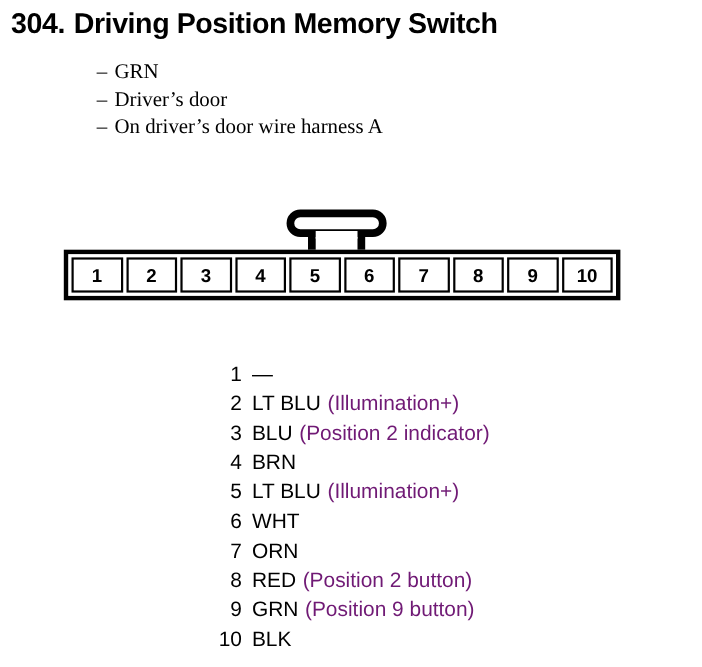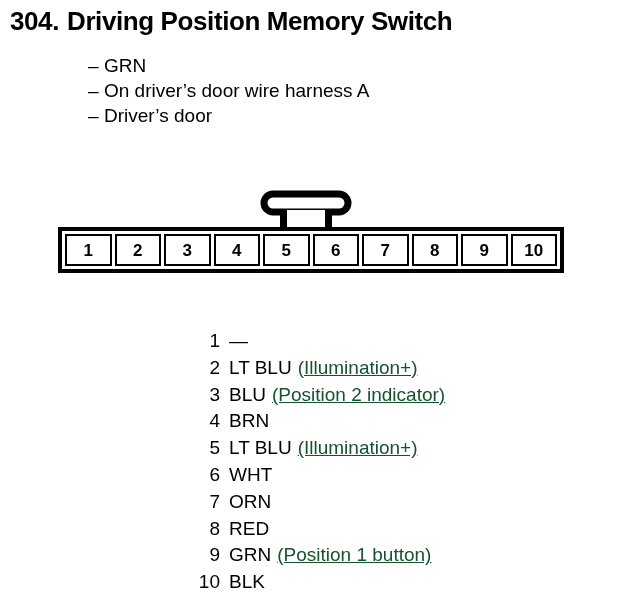--- a/index.html
+++ b/index.html
@@ -45,20 +45,21 @@
     position: absolute;
     left: 88px;
     top: 53px;
     width: 500px;
   }
   .subtitle-item {
     font-size: 19px;
     line-height: 25px;
     white-space: nowrap;
     color: #000000;
+    font-family: Liberation Serif, serif;
   }
   .subtitle-dash {
     display: inline-block;
     width: 16px;
   }
 
   
   #connector-diagram {
     position: absolute;
     left: 58px;
@@ -127,45 +128,44 @@
     text-align: right;
     color: #000000;
     flex: 0 0 auto;
   }
   .pin-row .pin-wire {
     margin-left: 9px;
     color: #000000;
   }
   .pin-row .pin-desc {
     margin-left: 6px;
-    color: #14532d;
-    text-decoration: underline;
+    color: #701a75;
   }
   .pin-row .pin-desc:empty {
     margin-left: 0;
   }
 </style>
 </head>
 <body>
 
 <div id="header-block">
   <div id="page-title">
     <span class="title-number">304.</span><span class="title-text">Driving Position Memory Switch</span>
   </div>
 </div>
 
 <div id="subtitle-list">
   <div class="subtitle-item">
     <span class="subtitle-dash">–</span><span>GRN</span>
   </div>
   <div class="subtitle-item">
+    <span class="subtitle-dash">–</span><span>Driver’s door</span>
+  </div>
+  <div class="subtitle-item">
     <span class="subtitle-dash">–</span><span>On driver’s door wire harness A</span>
-  </div>
-  <div class="subtitle-item">
-    <span class="subtitle-dash">–</span><span>Driver’s door</span>
   </div>
 </div>
 
 <div id="connector-diagram">
 
   <div id="connector-latch">
     <svg width="92" height="40" viewBox="0 0 92 40" xmlns="http://www.w3.org/2000/svg">
 
       <rect x="4" y="4" width="84" height="18" rx="9" ry="9" fill="#ffffff" stroke="#000000" stroke-width="7"></rect>
 
@@ -227,26 +227,27 @@
   </div>
 
   <div class="pin-row">
     <span class="pin-number">7</span>
     <span class="pin-wire">ORN</span>
   </div>
 
   <div class="pin-row">
     <span class="pin-number">8</span>
     <span class="pin-wire">RED</span>
+    <span class="pin-desc">(Position 2 button)</span>
   </div>
 
   <div class="pin-row">
     <span class="pin-number">9</span>
     <span class="pin-wire">GRN</span>
-    <span class="pin-desc">(Position 1 button)</span>
+    <span class="pin-desc">(Position 9 button)</span>
   </div>
 
   <div class="pin-row">
     <span class="pin-number">10</span>
     <span class="pin-wire">BLK</span>
   </div>
 
 </div>
 
 </body></html>

